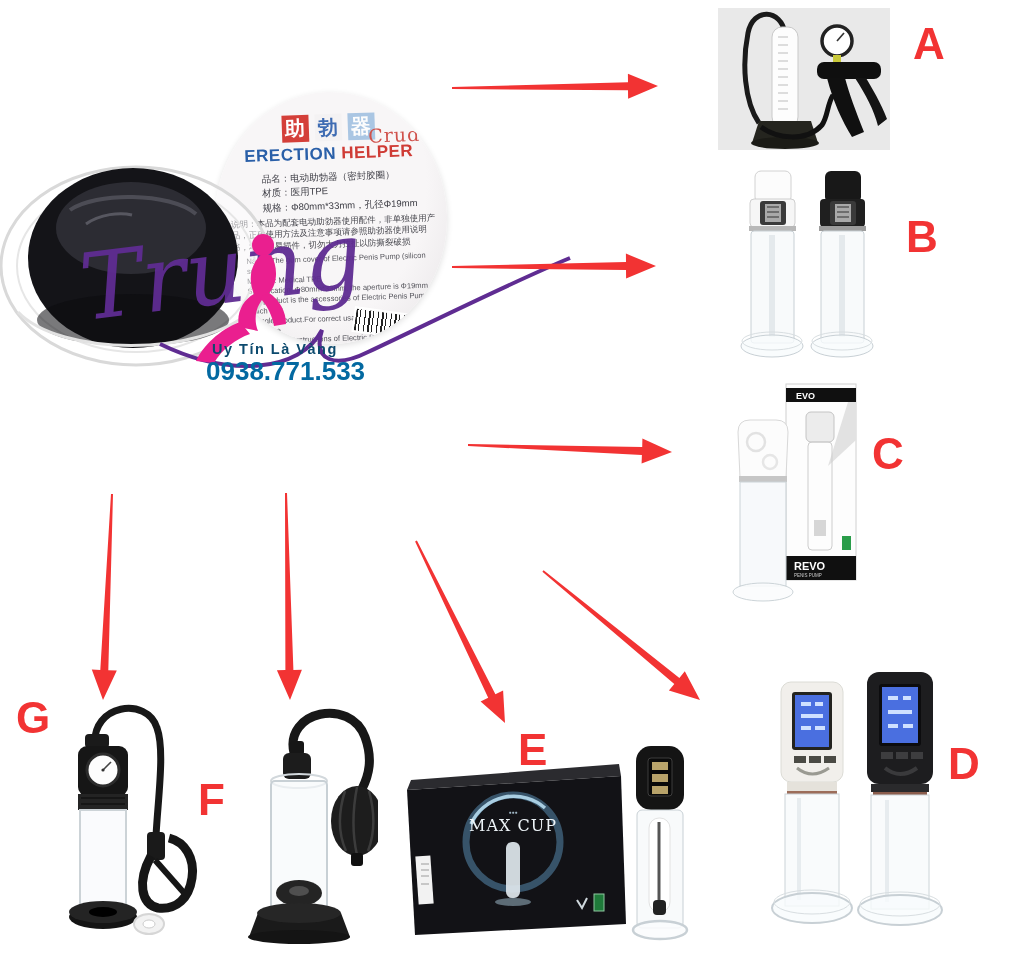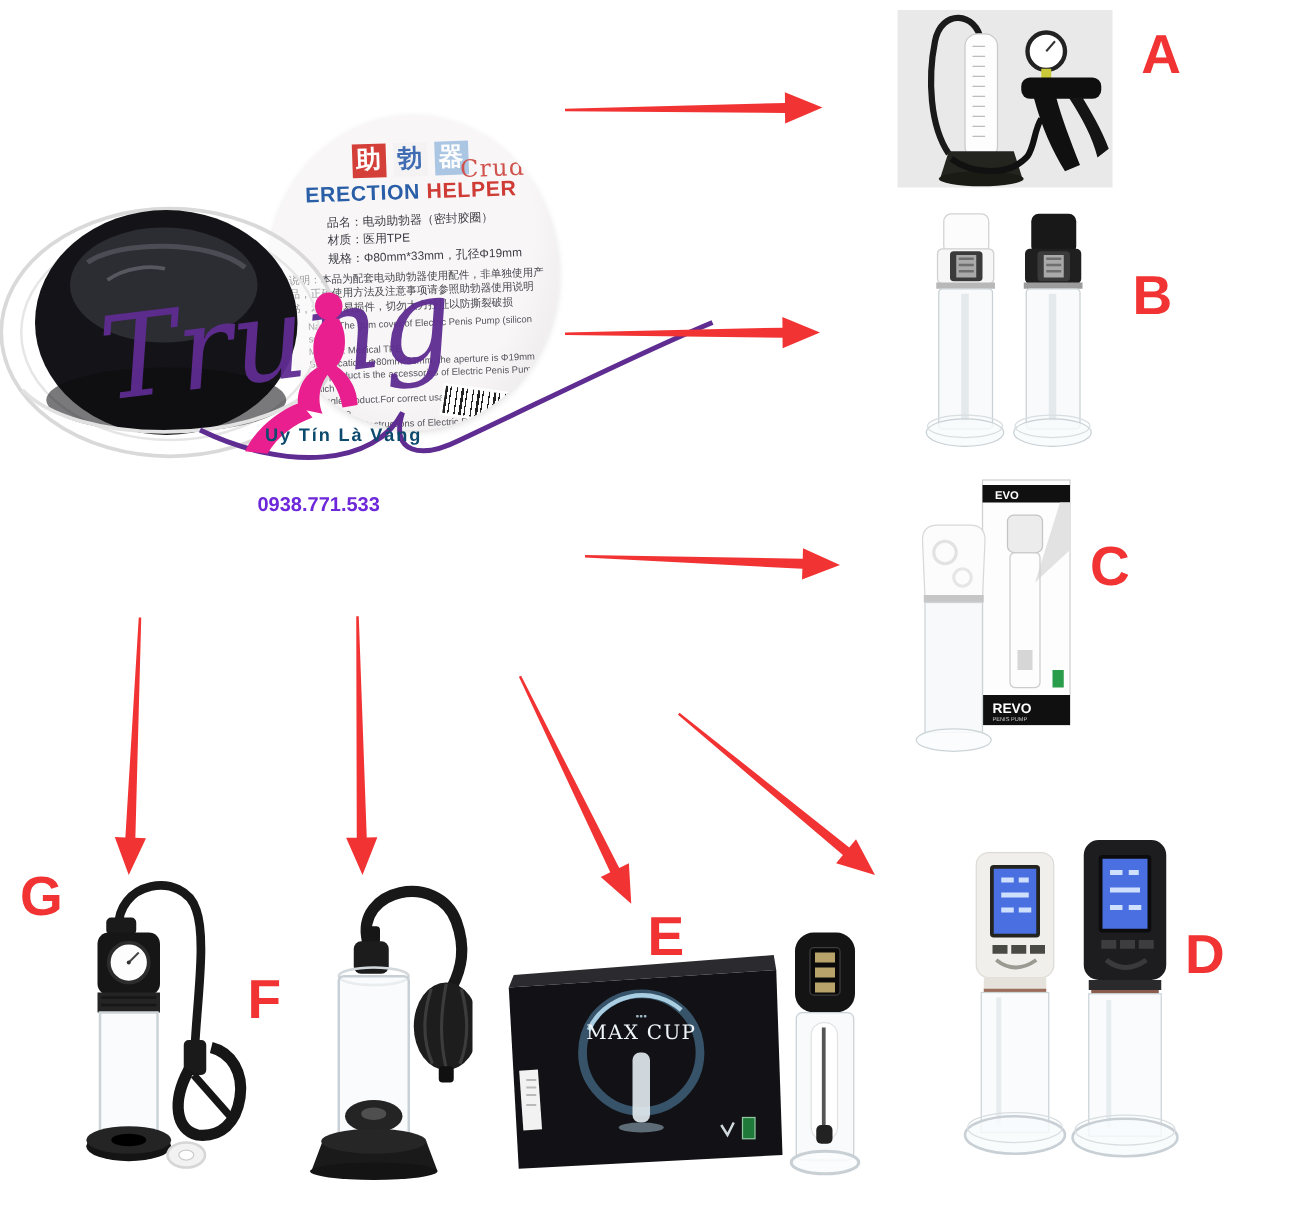--- a/index.html
+++ b/index.html
@@ -55,21 +55,21 @@
     font-style:italic;font-size:92px;color:#5f2c92;transform:rotate(-7deg);line-height:1;opacity:.95;}
   .wm-brand{position:absolute;left:205px;top:304px;white-space:nowrap;}
   .wm-brand .sex{font-size:31px;font-weight:bold;color:#e9218e;letter-spacing:1px;}
   .wm-brand .t{font-size:31px;font-weight:bold;color:#5f2c92;}
   .wm-o{display:inline-block;width:21px;height:21px;border:5px solid #5f2c92;border-radius:50%;
     position:relative;vertical-align:-3px;margin:0 1px;}
   .wm-o .heart{position:absolute;left:4px;top:2px;font-size:12px;color:#5f2c92;line-height:1;}
   .wm-brand .y{font-size:31px;font-weight:bold;color:#5f2c92;}
   .wm-tagline{position:absolute;left:212px;top:341px;font-size:14.5px;font-weight:bold;
     color:#0c4a6e;letter-spacing:1.5px;}
-  .wm-phone{position:absolute;left:206px;top:356px;font-size:16px;font-weight:bold;color:#6d28d9;margin-top:40px;}
+  .wm-phone{position:absolute;left:206px;top:356px;font-size:26px;font-weight:bold;color:#0369a1;}
 
   
   .photo{position:absolute;z-index:3;}
   .photo-a{left:715px;top:5px;width:180px;height:148px;}
   .photo-b{left:733px;top:165px;width:158px;height:200px;}
   .photo-c{left:730px;top:370px;width:162px;height:232px;}
   .photo-d{left:755px;top:640px;width:200px;height:295px;}
   .photo-e{left:395px;top:738px;width:295px;height:204px;}
   .photo-f{left:228px;top:695px;width:150px;height:250px;}
   .photo-g{left:55px;top:698px;width:170px;height:260px;}

